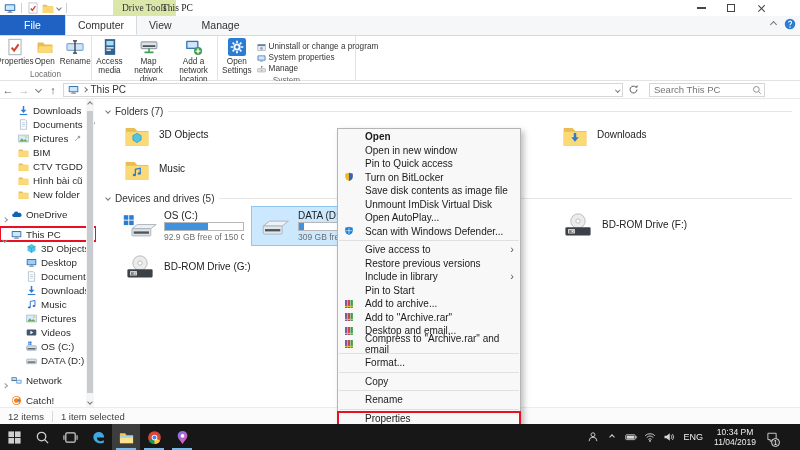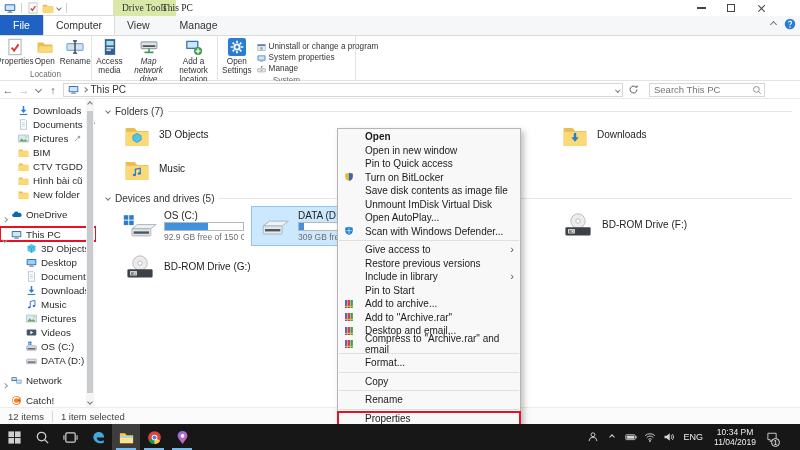--- a/index.html
+++ b/index.html
@@ -28,21 +28,21 @@
   .wbtn{width:30px;height:16px;display:flex;align-items:center;justify-content:center;}
   .glyph-min{width:9px;height:1.4px;background:#444;}
   .glyph-max{width:8px;height:8px;border:1.2px solid #444;}
   .glyph-close{position:relative;width:9px;height:9px;}
   .glyph-close::before,.glyph-close::after{content:"";position:absolute;left:4px;top:0;width:1.3px;height:9px;background:#444;}
   .glyph-close::before{transform:rotate(45deg);} .glyph-close::after{transform:rotate(-45deg);}
 
   
   #tabrow{position:absolute;left:0;top:16px;width:800px;height:20px;background:#f6f7f9;border-bottom:1px solid #dadada;display:flex;align-items:flex-end;}
   .rtab{height:20px;padding:0 12px;display:flex;align-items:center;font-size:10.5px;color:#333;}
-  .rtab.file{background:var(--filetab);color:#fff;padding:0 13px;}
+  .rtab.file{background:var(--filetab);color:#fff;padding:0 24px;}
   .rtab.active{background:#fff;border:1px solid #dadada;border-bottom:1px solid #fff;}
   #tabrow-right{position:absolute;right:4px;top:18px;display:flex;align-items:center;gap:8px;}
   .ricon12{width:12px;height:12px;display:inline-block;}
 
   
   #ribbon{position:absolute;left:0;top:36px;width:800px;height:45px;background:#fff;border-bottom:1px solid #e3e3e3;display:flex;}
   .rgroup{position:relative;height:100%;border-right:1px solid #e3e3e3;display:flex;flex-direction:column;}
   .rbuttons{flex:1;display:flex;align-items:flex-start;justify-content:center;gap:2px;padding-top:2px;}
   .rbtn{display:flex;flex-direction:column;align-items:center;width:42px;text-align:center;}
   .rbtn .bigicon{width:18px;height:18px;}
@@ -217,21 +217,21 @@
         <div class="rbtn" style="width:34px;">
           <span class="bigicon"><svg viewBox="0 0 16 16" width="100%" height="100%" preserveAspectRatio="xMidYMid meet">
                 <rect x="3.4" y="1" width="9.2" height="14" fill="#31618e"></rect>
                 <rect x="4.8" y="2.6" width="6.4" height="4" fill="#a9dcf5"></rect>
                 <rect x="4.8" y="8" width="6.4" height="1.4" fill="#d7dde2"></rect>
                 <rect x="4.8" y="10.2" width="4" height="1.4" fill="#d7dde2"></rect>
               </svg></span>
           <span class="rlabel">Access media</span>
           <span class="dd"><span class="chev down"></span></span>
         </div>
-        <div class="rbtn" style="width:40px;font-style:italic;">
+        <div class="rbtn" style="width:40px;">
           <span class="bigicon"><svg viewBox="0 0 16 16" width="100%" height="100%" preserveAspectRatio="xMidYMid meet">
                 <rect x="1" y="3.4" width="14" height="6" rx="1" fill="#dfe4e8" stroke="#96a1ab"></rect>
                 <rect x="2.4" y="6.4" width="11.2" height="1.6" fill="#4d565e"></rect>
                 <path d="M4 12.8h8M8 9.4v3.4" stroke="#3f9e50" stroke-width="1.4" fill="none"></path>
               </svg></span>
           <span class="rlabel">Map network drive</span>
           <span class="dd"><span class="chev down"></span></span>
         </div>
         <div class="rbtn" style="width:46px;">
           <span class="bigicon"><svg viewBox="0 0 16 16" width="100%" height="100%" preserveAspectRatio="xMidYMid meet">

